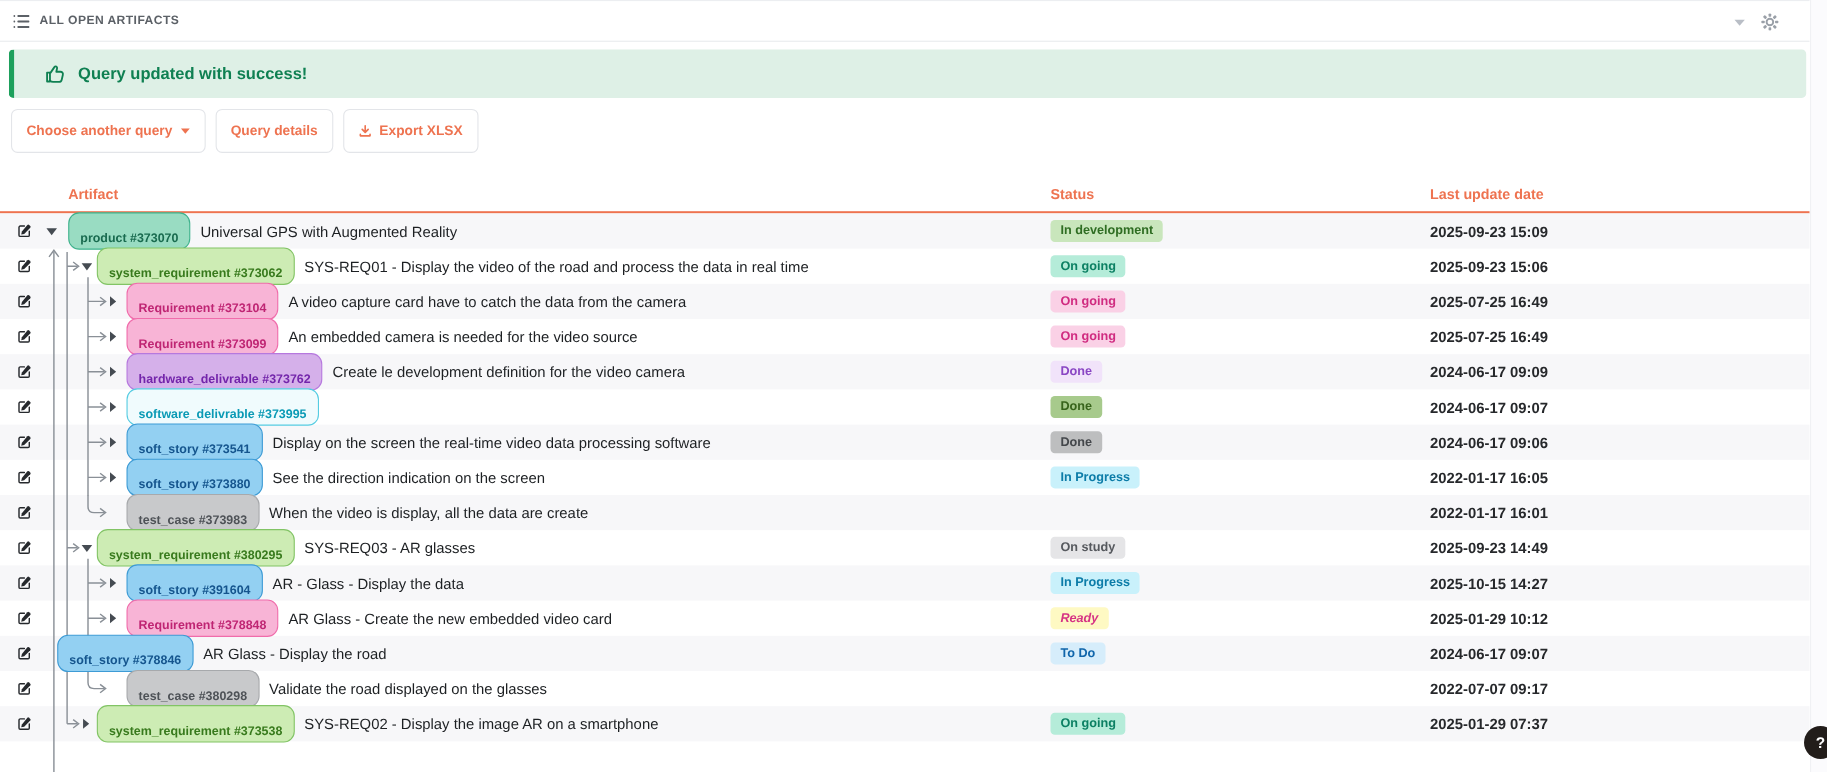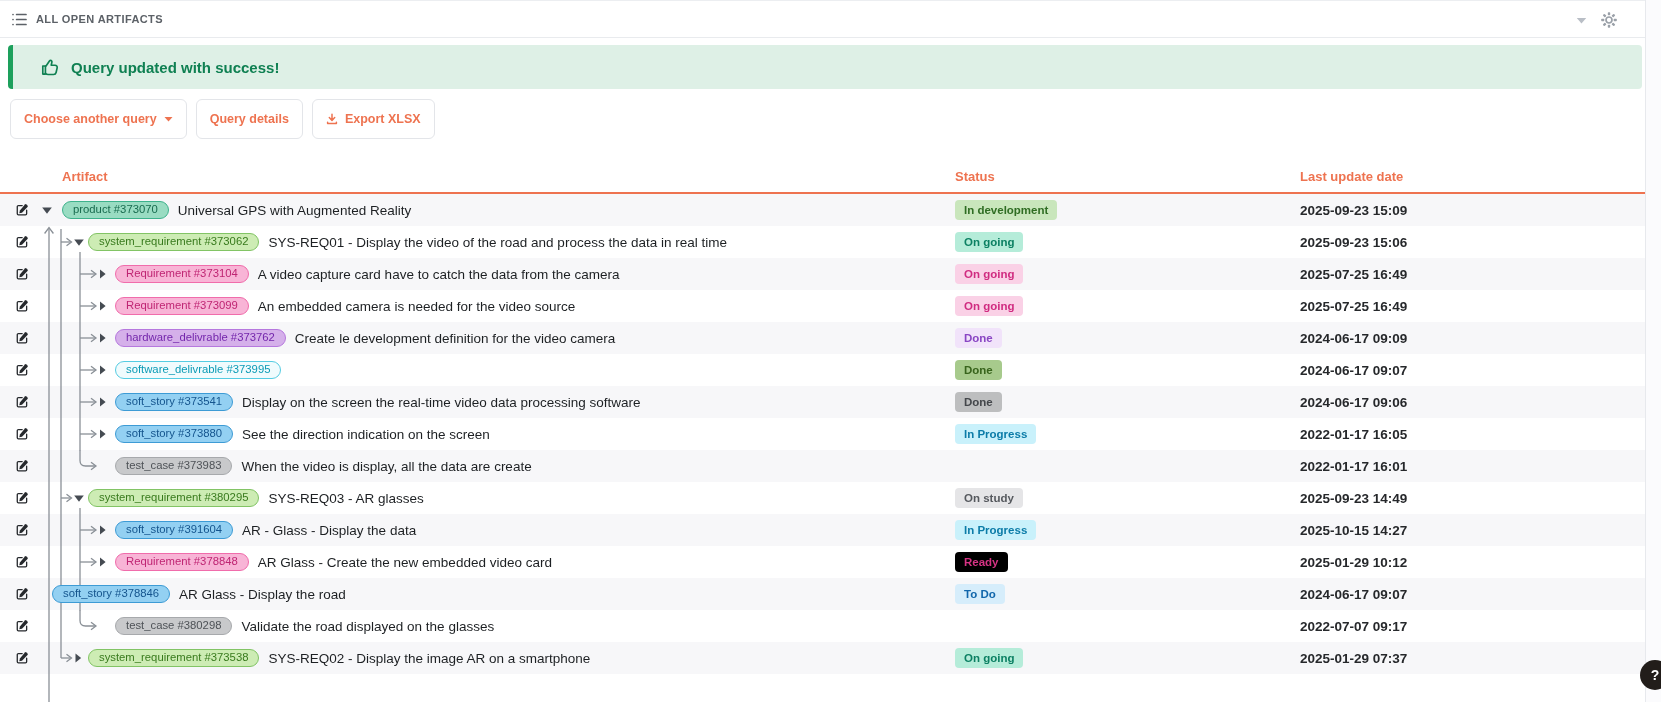--- a/index.html
+++ b/index.html
@@ -31,21 +31,21 @@
   .th { position:absolute; bottom:8px; font-size:13px; font-weight:bold; color:#ee7350; }
   .th-artifact { left:62px; }
   .th-status { left:955px; }
   .th-date { left:1300px; }
 
   .rows { position:relative; }
   .row { height:32px; display:flex; align-items:center; position:relative; }
   .row:nth-child(even) { background:#f7f7f9; }
   .edit-cell { width:40px; padding-left:15px; display:flex; align-items:center; flex:none; cursor:pointer; }
   .badge { position:relative; z-index:2; flex:none; border-radius:10px; border:1.5px solid;
-    padding:1px 10px 3px; font-size:11.3px; font-weight:normal; white-space:nowrap; cursor:pointer; }
+    padding:17px 10px 3px; font-size:11.3px; font-weight:bold; white-space:nowrap; cursor:pointer; }
   .lvl0 .badge { margin-left:22px; }
   .lvl1 .badge { margin-left:48px; }
   .lvl2 .badge { margin-left:75px; }
   .title { margin-left:9px; font-size:13.5px; color:#1d2023; white-space:nowrap; }
   .status { position:absolute; left:955px; border-radius:4px; padding:3.5px 9px 4px;
     font-size:11.5px; font-weight:bold; white-space:nowrap; }
   .date { position:absolute; left:1300px; font-size:13.5px; font-weight:bold; color:#26282b; white-space:nowrap; }
 
   .tree-svg { position:absolute; left:0; top:0; z-index:1; pointer-events:none; }
   .tree-svg .tri { pointer-events:auto; cursor:pointer; }
@@ -313,21 +313,21 @@
   </div>
       <div class="row lvl2">
     <span class="edit-cell">
       <svg width="14" height="14" viewBox="0 0 16 16">
         <path d="M11.3 1.7a1.3 1.3 0 0 1 1.8 0l1.2 1.2a1.3 1.3 0 0 1 0 1.8L8 11 4.9 11.7 5.6 8.6z" fill="#26292d"></path>
         <path d="M13.3 8.2v4.1c0 .7-.6 1.3-1.3 1.3H3.9c-.7 0-1.3-.6-1.3-1.3V4.2c0-.7.6-1.3 1.3-1.3h4.3" fill="none" stroke="#26292d" stroke-width="1.5" stroke-linecap="round"></path>
       </svg>
     </span>
     <span class="badge" style="background: rgb(248, 180, 214); border-color: rgb(240, 108, 171); color: rgb(191, 37, 115);">Requirement #378848</span>
     <span class="title">AR Glass - Create the new embedded video card</span>
-    <span class="status" style="background: #000000; color: rgb(214, 51, 132);">Ready</span>
+    <span class="status" style="background: #fef9c3; color: rgb(214, 51, 132); font-style: italic;">Ready</span>
     <span class="date">2025-01-29 10:12</span>
   </div>
       <div class="row lvl2">
     <span class="edit-cell">
       <svg width="14" height="14" viewBox="0 0 16 16">
         <path d="M11.3 1.7a1.3 1.3 0 0 1 1.8 0l1.2 1.2a1.3 1.3 0 0 1 0 1.8L8 11 4.9 11.7 5.6 8.6z" fill="#26292d"></path>
         <path d="M13.3 8.2v4.1c0 .7-.6 1.3-1.3 1.3H3.9c-.7 0-1.3-.6-1.3-1.3V4.2c0-.7.6-1.3 1.3-1.3h4.3" fill="none" stroke="#26292d" stroke-width="1.5" stroke-linecap="round"></path>
       </svg>
     </span>
     <span class="badge" style="background: rgb(147, 208, 242); border-color: rgb(61, 155, 213); color: rgb(21, 85, 142); margin-left: 12px;">soft_story #378846</span>

